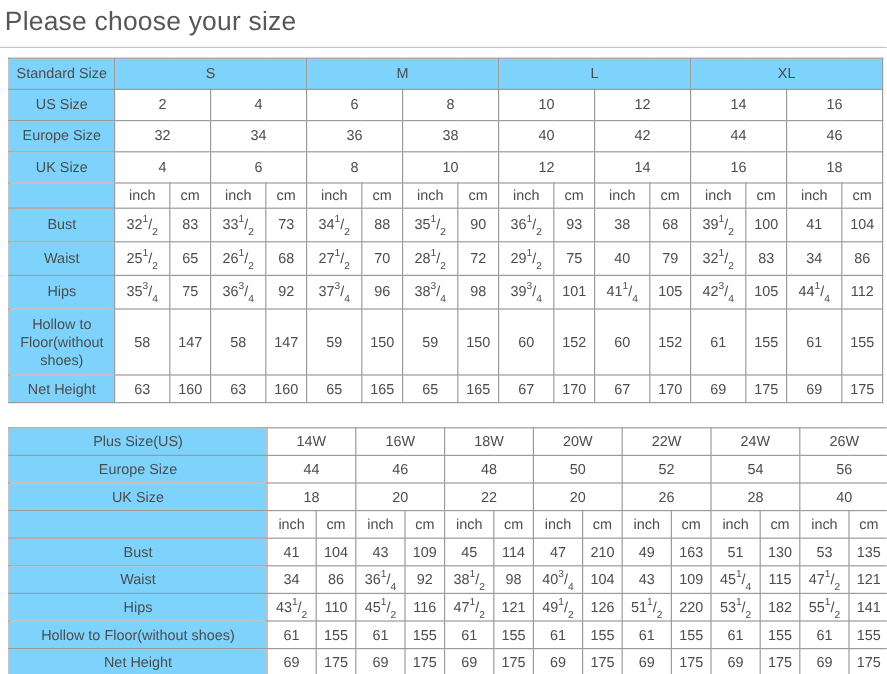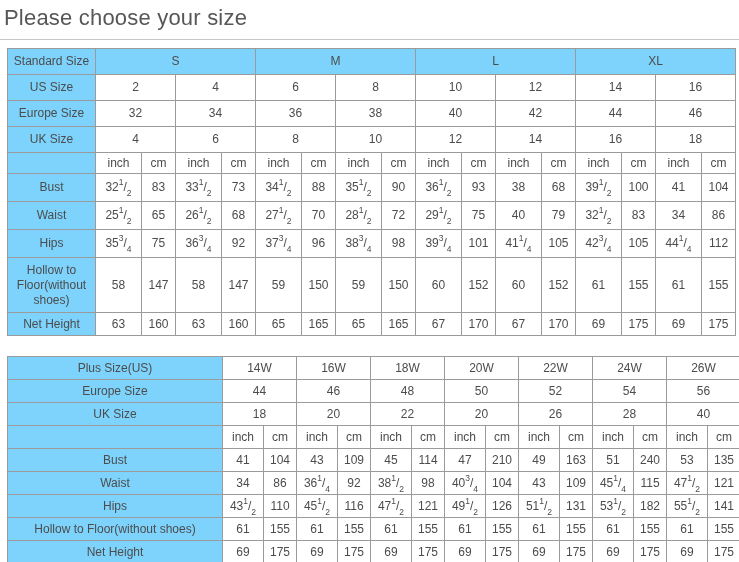--- a/index.html
+++ b/index.html
@@ -294,21 +294,21 @@
           <td>104</td>
           <td>43</td>
           <td>109</td>
           <td>45</td>
           <td>114</td>
           <td>47</td>
           <td>210</td>
           <td>49</td>
           <td>163</td>
           <td>51</td>
-          <td>240</td>
+          <td>130</td>
           <td>53</td>
           <td>135</td>
         </tr>
         <tr class="rh23">
           <th class="hd">Waist</th>
           <td>34</td>
           <td>86</td>
           <td>36<sup>1</sup>/<sub>4</sub></td>
           <td>92</td>
           <td>38<sup>1</sup>/<sub>2</sub></td>
@@ -326,21 +326,21 @@
           <th class="hd">Hips</th>
           <td>43<sup>1</sup>/<sub>2</sub></td>
           <td>110</td>
           <td>45<sup>1</sup>/<sub>2</sub></td>
           <td>116</td>
           <td>47<sup>1</sup>/<sub>2</sub></td>
           <td>121</td>
           <td>49<sup>1</sup>/<sub>2</sub></td>
           <td>126</td>
           <td>51<sup>1</sup>/<sub>2</sub></td>
-          <td>131</td>
+          <td>220</td>
           <td>53<sup>1</sup>/<sub>2</sub></td>
           <td>182</td>
           <td>55<sup>1</sup>/<sub>2</sub></td>
           <td>141</td>
         </tr>
         <tr class="rh23">
           <th class="hd">Hollow to Floor(without shoes)</th>
           <td>61</td>
           <td>155</td>
           <td>61</td>

